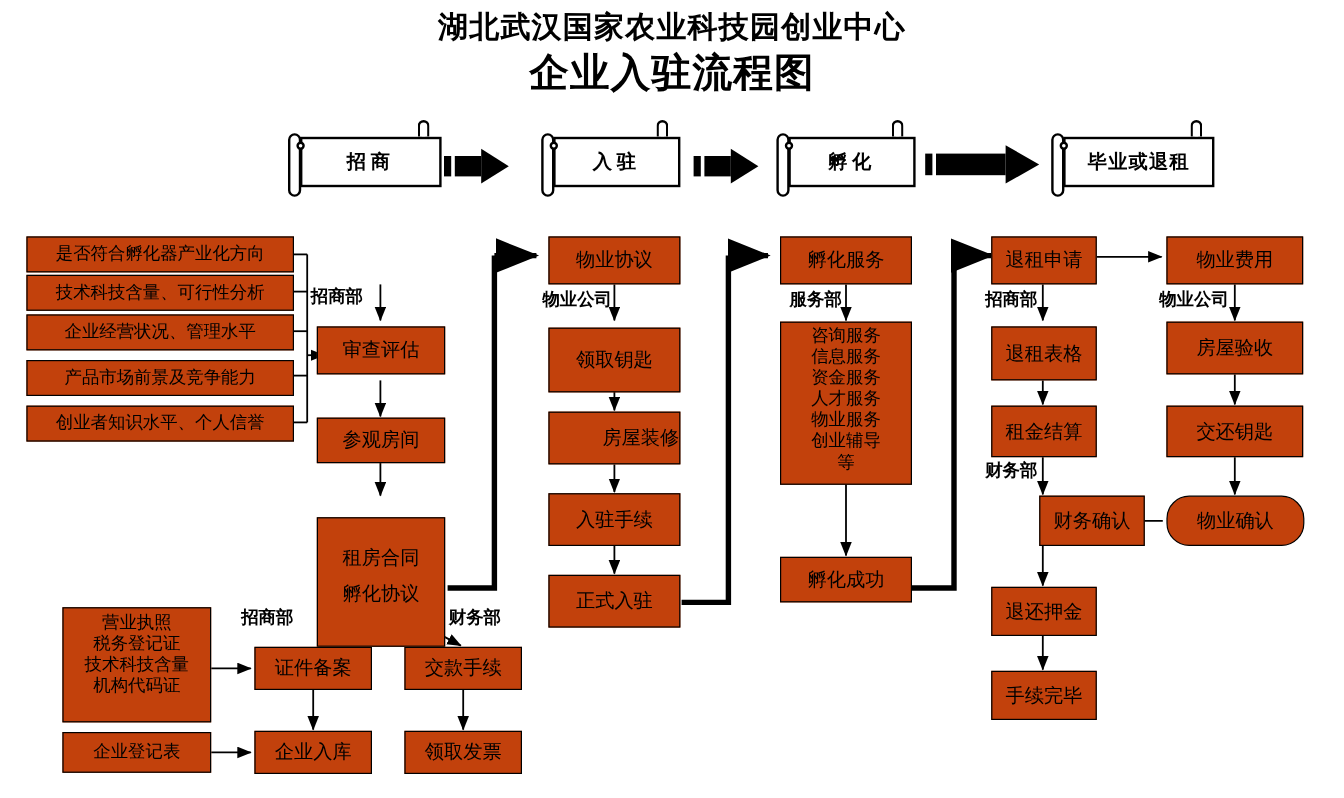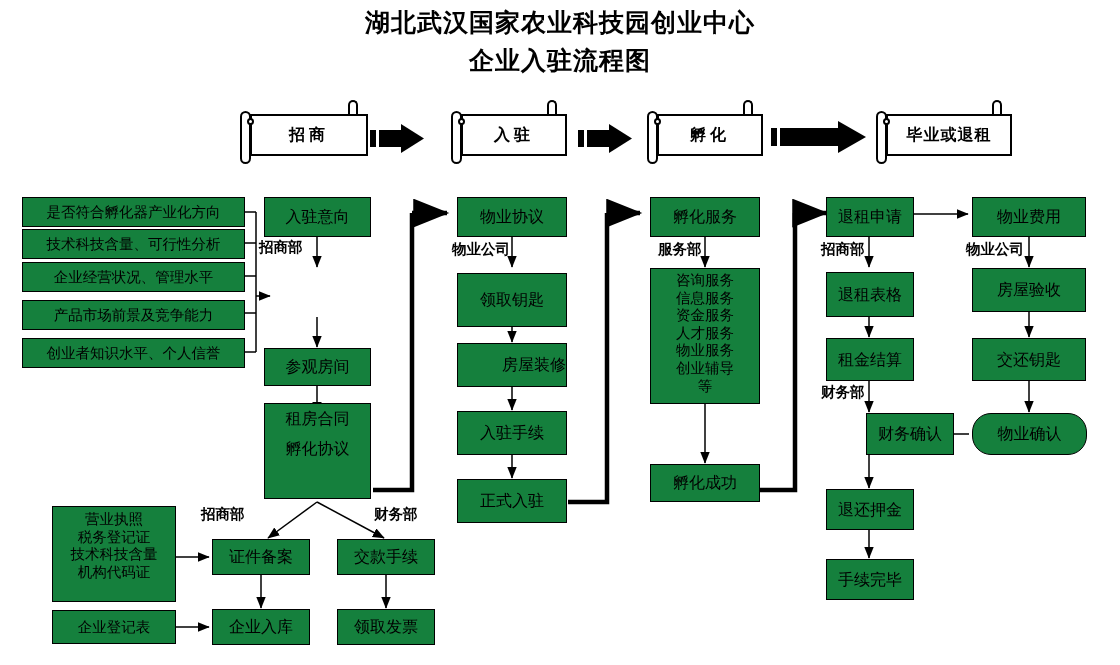--- a/index.html
+++ b/index.html
@@ -4,24 +4,24 @@
 <style>
   html,body{margin:0;padding:0;background:#ffffff;}
   body{width:1120px;height:665px;position:relative;overflow:hidden;
        font-family:"DejaVu Sans","Liberation Sans",sans-serif;color:#000;}
   #canvas{position:absolute;left:0;top:0;width:1120px;height:665px;}
   .svglayer{position:absolute;left:0;top:0;width:1120px;height:665px;pointer-events:none;}
 
   .title{position:absolute;left:0;top:6px;width:1120px;text-align:center;
          font-size:25px;font-weight:700;letter-spacing:1px;line-height:34px;}
   .title2{position:absolute;left:0;top:44px;width:1120px;text-align:center;
-         font-size:25px;font-weight:700;letter-spacing:1px;line-height:34px;}
+         font-size:33px;font-weight:700;letter-spacing:1px;line-height:34px;}
 
   
-  .box{position:absolute;border:1.6px solid #000;background:#15803d;
+  .box{position:absolute;border:1.6px solid #000;background:#c2410c;
        display:flex;align-items:center;justify-content:center;
        font-size:16px;line-height:1.25;text-align:center;box-sizing:border-box;}
   .box.small{font-size:14.5px;}
   .box.list{display:block;padding-top:3px;font-size:14.5px;line-height:17.6px;}
   .box.list div{text-align:center;font-family:Liberation Serif, serif;}
   .box.two{display:block;}
   .box.two div{line-height:30px;text-align:center;font-size:16px;}
 
   
   .banner{position:absolute;}
@@ -174,24 +174,24 @@
     <div class="roll"></div>
     <div class="knob" style="left:7px;top:10px;"></div>
   </div>
 
   <div class="box small" style="left:22px;top:197px;width:223px;height:30px;">是否符合孵化器产业化方向</div>
   <div class="box small" style="left:22px;top:229px;width:223px;height:30px;">技术科技含量、可行性分析</div>
   <div class="box small" style="left:22px;top:262px;width:223px;height:30px;">企业经营状况、管理水平</div>
   <div class="box small" style="left:22px;top:300px;width:223px;height:30px;">产品市场前景及竞争能力</div>
   <div class="box small" style="left:22px;top:338px;width:223px;height:30px;">创业者知识水平、个人信誉</div>
 
-  <div class="box" style="left:264px;top:197px;width:107px;height:40px;">入驻意向</div>
   <div class="dept" style="left:259px;top:238px;">招商部</div>
+  <div class="box" style="left:264px;top:272px;width:107px;height:40px;">审查评估</div>
   <div class="box" style="left:264px;top:348px;width:107px;height:38px;">参观房间</div>
-  <div class="box two" style="left:264px;top:403px;width:107px;height:96px;padding-top:0;">
+  <div class="box two" style="left:264px;top:431px;width:107px;height:108px;padding-top:18px;">
     <div>租房合同</div>
     <div>孵化协议</div>
   </div>
 
   <div class="box" style="left:457px;top:197px;width:110px;height:40px;">物业协议</div>
   <div class="dept" style="left:452px;top:240px;">物业公司</div>
   <div class="box" style="left:457px;top:273px;width:110px;height:54px;">领取钥匙</div>
   <div class="box" style="left:457px;top:343px;width:110px;height:44px;padding-left:44px;">房屋装修</div>
   <div class="box" style="left:457px;top:411px;width:110px;height:44px;">入驻手续</div>
   <div class="box" style="left:457px;top:479px;width:110px;height:44px;">正式入驻</div>

